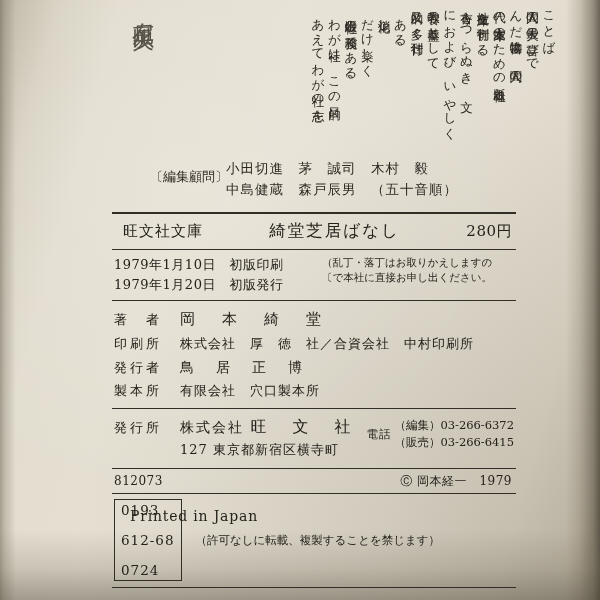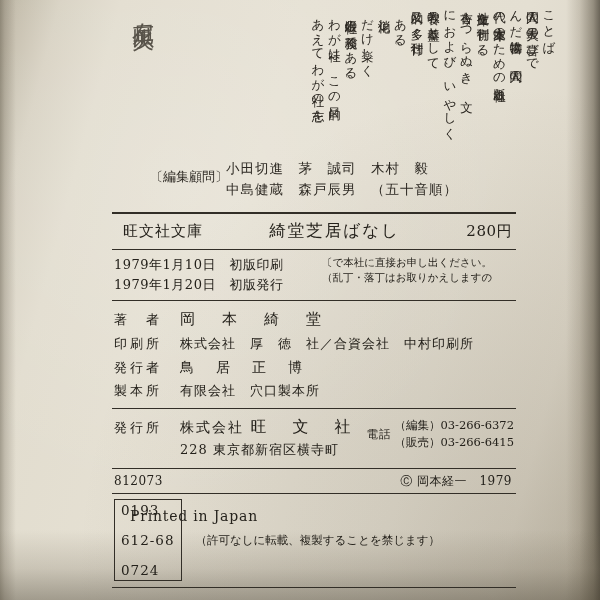--- a/index.html
+++ b/index.html
@@ -289,22 +289,22 @@
       <span class="booktitle">綺堂芝居ばなし</span>
       <span class="price">280円</span>
     </div>
 
     <div class="row-dates">
       <div class="dates">
         <div>1979年1月10日　初版印刷</div>
         <div>1979年1月20日　初版発行</div>
       </div>
       <div class="notice">
+        <div class="nline">（乱丁・落丁はお取りかえしますの</div>
         <div class="nline">〔で本社に直接お申し出ください。</div>
-        <div class="nline">（乱丁・落丁はお取りかえしますの</div>
       </div>
     </div>
 
     <div class="row-staff">
       <div class="staff-line">
         <span class="staff-label">著　者</span>
         <span class="staff-value big">岡　本　綺　堂</span>
       </div>
       <div class="staff-line">
         <span class="staff-label">印刷所</span>
@@ -321,21 +321,21 @@
     </div>
 
     <div class="row-publisher">
       <div class="pub-line1">
         <span class="pub-label">発行所</span>
         <span class="pub-name">
           <span>株式会社</span>
           <span class="big">旺　文　社</span>
         </span>
       </div>
-      <div class="pub-line2">228 東京都新宿区横寺町</div>
+      <div class="pub-line2">127 東京都新宿区横寺町</div>
       <div class="pub-tel">
         <span class="telword">電話</span>
         <span class="telnums">
           <div>（編集）03-266-6372</div>
           <div>（販売）03-266-6415</div>
         </span>
       </div>
     </div>
 
     <div class="row-copyright">

